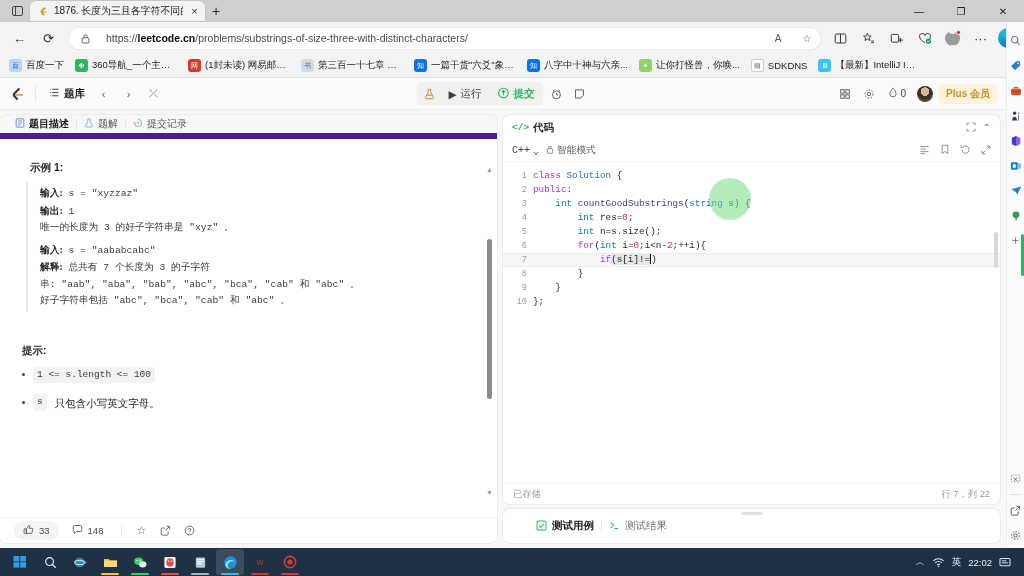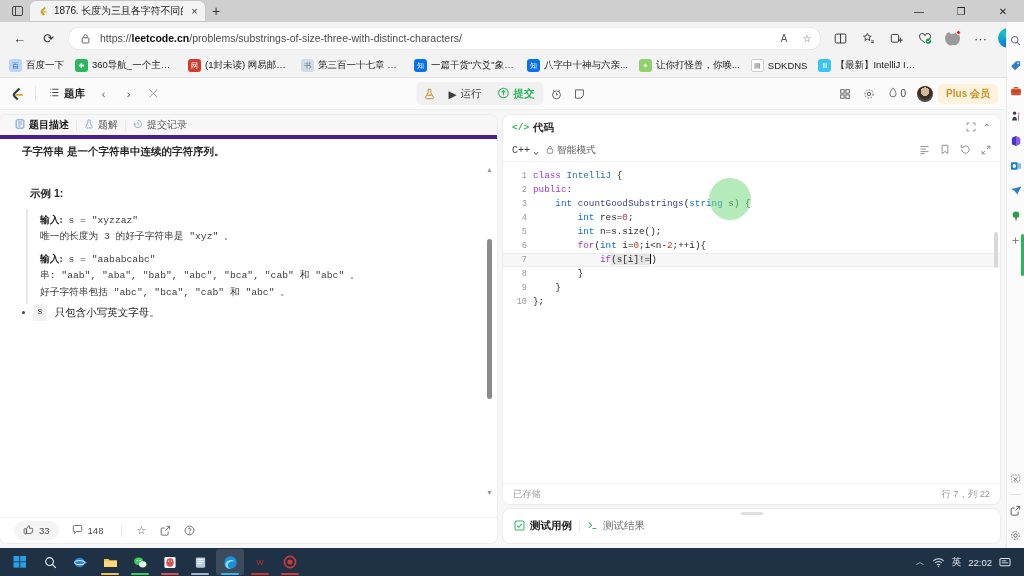--- a/index.html
+++ b/index.html
@@ -43,21 +43,21 @@
     font-size:10px;color:#222; }
 
   .navbar {
     height: 32px; background:#f3f3f3; display:flex; align-items:center;
     padding: 0 6px; gap: 2px;
   }
   .nav-btn { width:27px;height:27px;border-radius:5px;display:flex;align-items:center;
     justify-content:center;color:#303030;font-size:13px;}
   .omnibox {
     flex:1; height:23px; background:#fff; border-radius:12px; display:flex;
-    align-items:center; padding: 0 6px 0 9px; gap:7px; margin: 11px 4px;
+    align-items:center; padding: 0 6px 0 9px; gap:13px; margin: 11px 4px;
     box-shadow: inset 0 0 0 0.5px #d9d9d9;
     justify-content: flex-end;
   }
   .omni-url { flex:1; font-size:10.5px; color:#4a4a4a; white-space:nowrap; overflow:hidden;}
   .omni-url b { color:#0d0d0d; font-weight:700;}
   .omni-ico { width:16px;height:16px;display:flex;align-items:center;justify-content:center;
     font-size:10px;color:#555;}
   .nav-right { display:flex; align-items:center; gap:1px; }
   .avatar-btn { width:27px;height:27px;display:flex;align-items:center;justify-content:center;
      position:relative;}
@@ -110,21 +110,21 @@
      background:radial-gradient(circle at 50% 35%,#d7b79a 0 32%,#3b3026 33% 60%,#4a4a4a 61%);}
   .lc-plus{background:#fdf3dc;color:#c9922a;font-size:10px;font-weight:600;
      padding:3px 8px;border-radius:5px;}
 
   .lc-body { position:absolute; left:0;right:0;top:32px;bottom:0; display:flex; padding:5px 6px 5px 0; gap:6px;}
 
   
   .left-panel { width:497px; background:#fff; border-radius:7px; display:flex; flex-direction:column;
      box-shadow: 0 0 0 1px #ececec; overflow:hidden; margin-left:0;}
   .lp-tabs{height:24px;background:#f7f7f8;display:flex;align-items:center;gap:0;
-     padding:0 8px;border-bottom:4px solid #4c1d95;}
+     padding:0 8px;border-bottom:6px solid #4c1d95;}
   .lp-tab{display:flex;align-items:center;gap:4px;font-size:10px;color:#575757;padding:0 7px;}
   .lp-tab.active{color:#1a1a1a;font-weight:700;}
   .lp-tabsep{width:1px;height:11px;background:#e5e5e5;}
   .lp-content{flex:1;overflow:hidden;position:relative;padding:4px 18px 0 22px;
      font-size:10.5px;color:#262626;line-height:1.55;}
   .lp-bold-line{font-weight:700;font-size:10.5px;margin-bottom:26px;}
   .eg-title{font-weight:700;font-size:10.5px;margin:16px 8px 7px;}
   .eg-block{border-left:2px solid #eaeaea;padding:3px 0 3px 12px;margin-left:4px;
      font-family:"Liberation Mono","DejaVu Sans Mono",monospace;font-size:9.7px;
      color:#3b3b3b;line-height:1.68;}
@@ -176,21 +176,21 @@
   .sel{background:#e5e5e5;}
   .ed-scroll{position:absolute;right:2px;top:70px;width:4px;height:36px;background:#d8d8d8;border-radius:2px;}
   .cc-status{height:21px;border-top:1px solid #f2f2f2;display:flex;align-items:center;
      padding:0 10px;font-size:9.3px;color:#9a9a9a;}
   .cc-status .right{margin-left:auto;}
   .test-card{height:34px;background:#fff;border-radius:7px;box-shadow:0 0 0 1px #ececec;
      display:flex;align-items:center;padding:0 11px;gap:7px;position:relative;}
   .test-card:before{content:"";position:absolute;left:50%;top:3px;transform:translateX(-50%);
      width:22px;height:2.5px;border-radius:2px;background:#e0e0e0;}
   .tc-item{display:flex;align-items:center;gap:5px;font-size:10.5px;color:#707070;}
-  .tc-item.active{color:#1a1a1a;font-weight:700;}
+  .tc-item.active{color:#1a1a1a;font-weight:700;margin-left:22px;}
   .tc-sep{width:1px;height:12px;background:#e8e8e8;}
 
   
   .edge-sidebar{position:absolute;right:0;top:22px;bottom:28px;width:18px;background:#fbfbfb;
      border-left:1px solid #ececec;display:flex;flex-direction:column;align-items:center;
      padding-top:6px;gap:0;}
   .es-ico{width:18px;height:25px;display:flex;align-items:center;justify-content:center;font-size:10px;}
   .es-divider{width:11px;height:1px;background:#e2e2e2;margin:3px 0;}
   .es-spacer{flex:1;}
   .es-green{position:absolute;right:0;top:212px;width:3px;height:42px;background:#2db55d;border-radius:2px;}
@@ -441,35 +441,40 @@
                   <path d="M6 1.6a4.4 4.4 0 1 1-4.3 5.2" fill="none" stroke="#8aa" stroke-width="1"></path>
                   <path d="M1.2 4.6 1.7 6.8l2.2-.6" fill="none" stroke="#8aa" stroke-width="1"></path>
                   <path d="M6 3.8V6l1.8 1" fill="none" stroke="#8aa" stroke-width="1"></path>
                 </svg>
             </span>
             <span>提交记录</span>
           </div>
         </div>
 
         <div class="lp-content">
-          <div class="lp-bold-line">子字符串 是一个字符串中连续的字符序列。</div>
 
           <div class="eg-title">示例 1:</div>
           <div class="eg-block">
             <div><b>输入:</b><span> s = "xyzzaz"</span></div>
+            <div><b>输出:</b><span> 1</span></div>
             <div><span>唯一的长度为 3 的好子字符串是 "xyz" 。</span></div>
           </div>
 
           <div class="eg-block">
             <div><b>输入:</b><span> s = "aababcabc"</span></div>
+            <div><b>解释:</b><span> 总共有 7 个长度为 3 的子字符</span></div>
             <div><span>串: "aab", "aba", "bab", "abc", "bca", "cab" 和 "abc" 。</span></div>
             <div><span>好子字符串包括 "abc", "bca", "cab" 和 "abc" 。</span></div>
           </div>
 
+          <div class="hint-title">提示:</div>
           <ul class="hint-list">
+            <li>
+                <code class="k">1 &lt;= s.length &lt;= 100</code>
+              </li>
             <li>
                 <code class="k">s</code>
                 <span> 只包含小写英文字母。</span>
               </li>
           </ul>
 
           <div class="lp-scroll">
             <div class="arrow up">▲</div>
             <div class="lp-thumb"></div>
             <div class="arrow down">▼</div>
@@ -567,21 +572,21 @@
                   </svg>
               </span>
             </div>
           </div>
 
           <div class="editor">
             <div class="cursor-blob"></div>
 
             <div class="code-line">
               <span class="ln">1</span>
-              <span class="ctext"><span class="kw">class</span> <span class="typ">IntelliJ</span> {</span>
+              <span class="ctext"><span class="kw">class</span> <span class="typ">Solution</span> {</span>
             </div>
             <div class="code-line">
               <span class="ln">2</span>
               <span class="ctext"><span class="kw">public</span>:</span>
             </div>
             <div class="code-line">
               <span class="ln">3</span>
               <span class="ctext">    <span class="kw2">int</span> <span class="fn">countGoodSubstrings</span>(<span class="kw2">string</span> s) {</span>
             </div>
             <div class="code-line">

